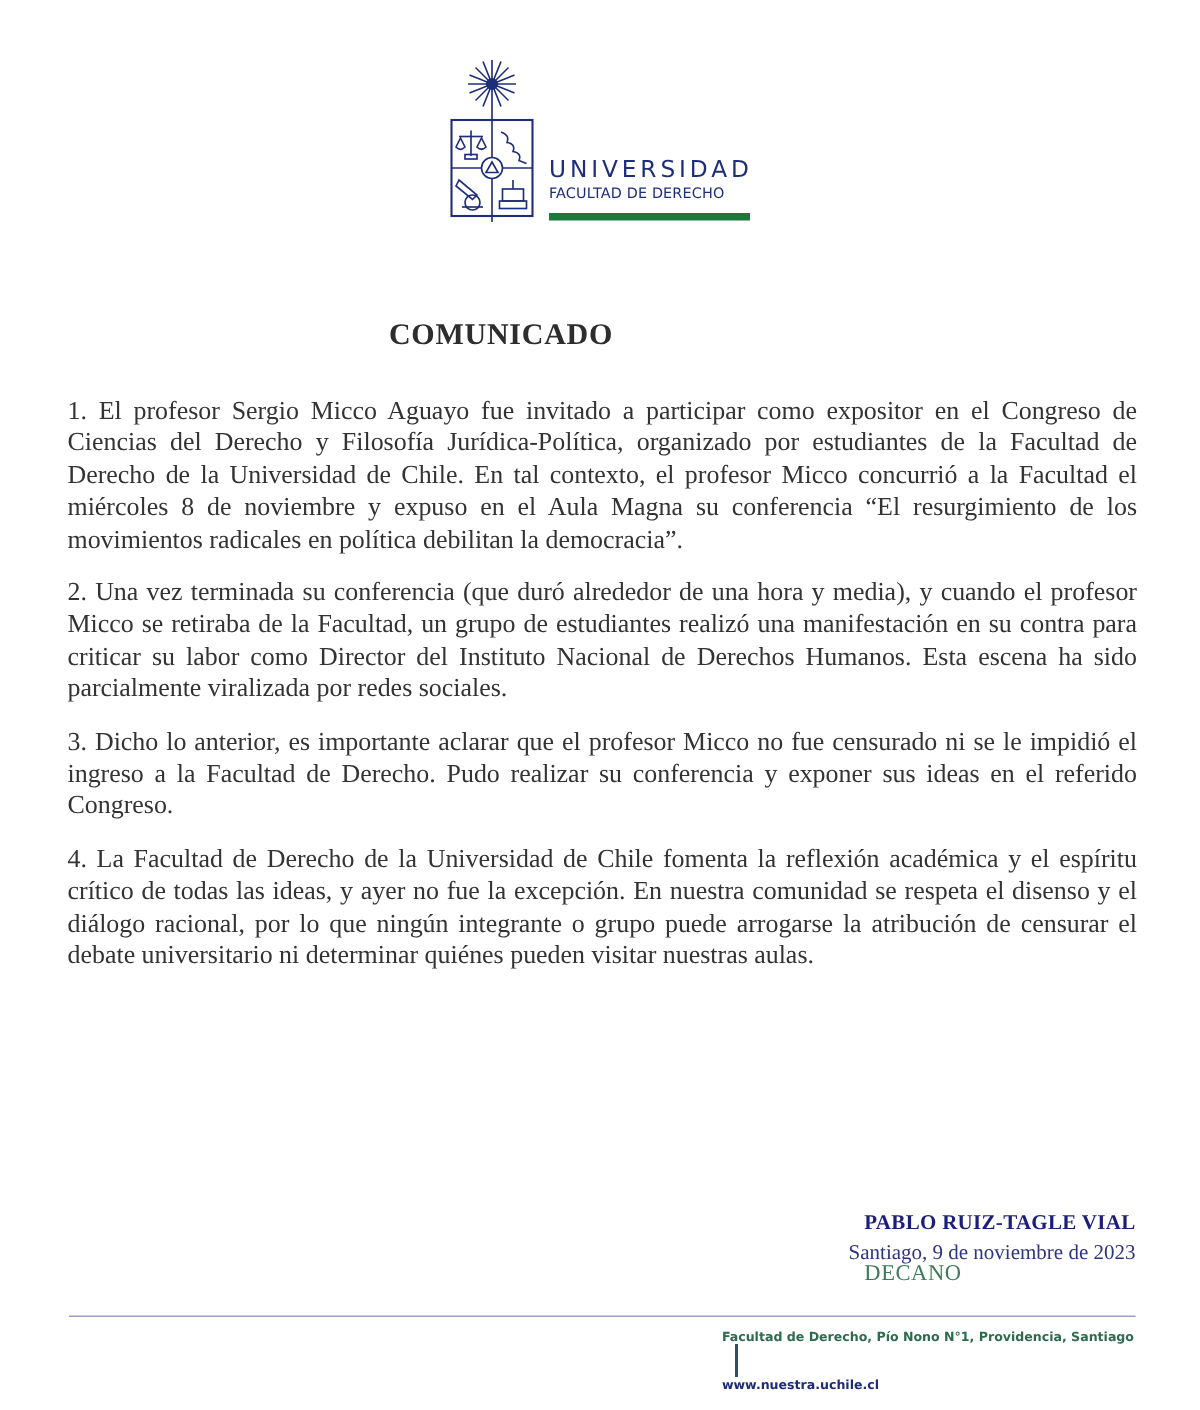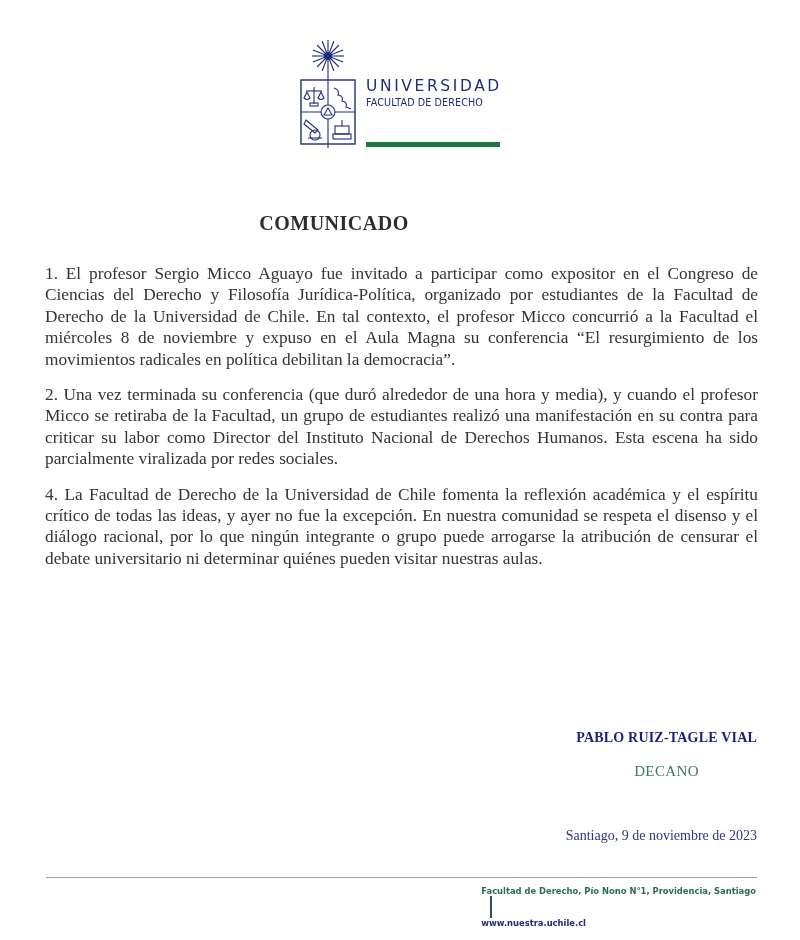--- a/index.html
+++ b/index.html
@@ -2,33 +2,33 @@
 <html><head>
   <meta charset="utf-8">
   <style>
     * { box-sizing: border-box; margin: 0; padding: 0; }
     html, body { width: 800px; height: 940px; background: #ffffff; overflow: hidden; }
     body { position: relative; font-family: "Liberation Serif", "DejaVu Serif", serif; color: #2b2b2b; }
 
     .logo { position: absolute; left: 298px; top: 38px; width: 210px; height: 112px; }
     .crest { position: absolute; left: 0; top: 0; width: 60px; height: 112px; }
     .logo-text { position: absolute; left: 68px; top: 40px; color: #1f2e7a; }
-    .logo-u { font-family: "DejaVu Sans", sans-serif; font-size: 15.5px; letter-spacing: 2.6px; line-height: 17px; }
+    .logo-u { font-family: "DejaVu Sans", sans-serif; font-size: 15.5px; letter-spacing: 2.6px; line-height: 17px; margin-top: 27px; }
     .logo-dc { font-family: "DejaVu Sans", sans-serif; font-size: 24px; letter-spacing: 1.2px; line-height: 23px; font-weight: 400; }
     .logo-f { font-family: "DejaVu Sans", sans-serif; font-size: 9.6px; letter-spacing: 0.1px; line-height: 13px; margin-top: 1px; }
     .logo-bar { position: absolute; left: 68px; top: 104px; width: 134px; height: 5px; background: #1a7a3c; }
 
     .title { position: absolute; left: 0; width: 668px; top: 212px; text-align: center;
       font-size: 20px; font-weight: 700; letter-spacing: 0.5px; color: #2d2d2d; }
 
     .body { position: absolute; left: 45px; top: 263px; width: 713px; }
     .para { font-size: 17.3px; line-height: 21.4px; text-align: justify; margin-bottom: 14px; color: #333; }
     .para:last-child { margin-bottom: 0; }
 
-    .sign { position: absolute; right: 43px; top: 730px; text-align: center; }
+    .sign { position: absolute; right: 43px; top: 808px; text-align: left; }
     .sign-name { font-size: 14px; font-weight: 700; color: #1c1f78; letter-spacing: 0.2px; }
     .sign-role { font-size: 15px; color: #3d7a5a; letter-spacing: 0.4px; margin-top: 17px; }
     .date { position: absolute; right: 43px; top: 828px; font-size: 14px; color: #2e3580; }
 
     .hr { position: absolute; left: 46px; top: 877px; width: 711px; height: 1px; background: #9a9cc8; }
     .footer { position: absolute; right: 44px; top: 886px; display: flex; align-items: flex-start;
       font-family: "DejaVu Sans", sans-serif; font-size: 8.4px; font-weight: 700; flex-direction: column; }
     .footer-addr { color: #2e6a50; }
     .footer-sep { width: 1.5px; height: 22px; background: #2e4f6a; margin: 0 9px; }
     .footer-url { color: #1f2a78; }
@@ -81,20 +81,21 @@
     <div class="logo-f">FACULTAD DE DERECHO</div>
   </div>
   <div class="logo-bar"></div>
 </div>
 
 <h1 class="title">COMUNICADO</h1>
 
 <div class="body">
   <p class="para">1. El profesor Sergio Micco Aguayo fue invitado a participar como expositor en el Congreso de Ciencias del Derecho y Filosofía Jurídica-Política, organizado por estudiantes de la Facultad de Derecho de la Universidad de Chile. En tal contexto, el profesor Micco concurrió a la Facultad el miércoles 8 de noviembre y expuso en el Aula Magna su conferencia “El resurgimiento de los movimientos radicales en política debilitan la democracia”.</p>
   <p class="para">2. Una vez terminada su conferencia (que duró alrededor de una hora y media), y cuando el profesor Micco se retiraba de la Facultad, un grupo de estudiantes realizó una manifestación en su contra para criticar su labor como Director del Instituto Nacional de Derechos Humanos. Esta escena ha sido parcialmente viralizada por redes sociales.</p>
+  <p class="para">3. Dicho lo anterior, es importante aclarar que el profesor Micco no fue censurado ni se le impidió el ingreso a la Facultad de Derecho. Pudo realizar su conferencia y exponer sus ideas en el referido Congreso.</p>
   <p class="para">4. La Facultad de Derecho de la Universidad de Chile fomenta la reflexión académica y el espíritu crítico de todas las ideas, y ayer no fue la excepción. En nuestra comunidad se respeta el disenso y el diálogo racional, por lo que ningún integrante o grupo puede arrogarse la atribución de censurar el debate universitario ni determinar quiénes pueden visitar nuestras aulas.</p>
 </div>
 
 <div class="sign">
   <div class="sign-name">PABLO RUIZ-TAGLE VIAL</div>
   <div class="sign-role">DECANO</div>
 </div>
 
 <div class="date">Santiago, 9 de noviembre de 2023</div>
 

